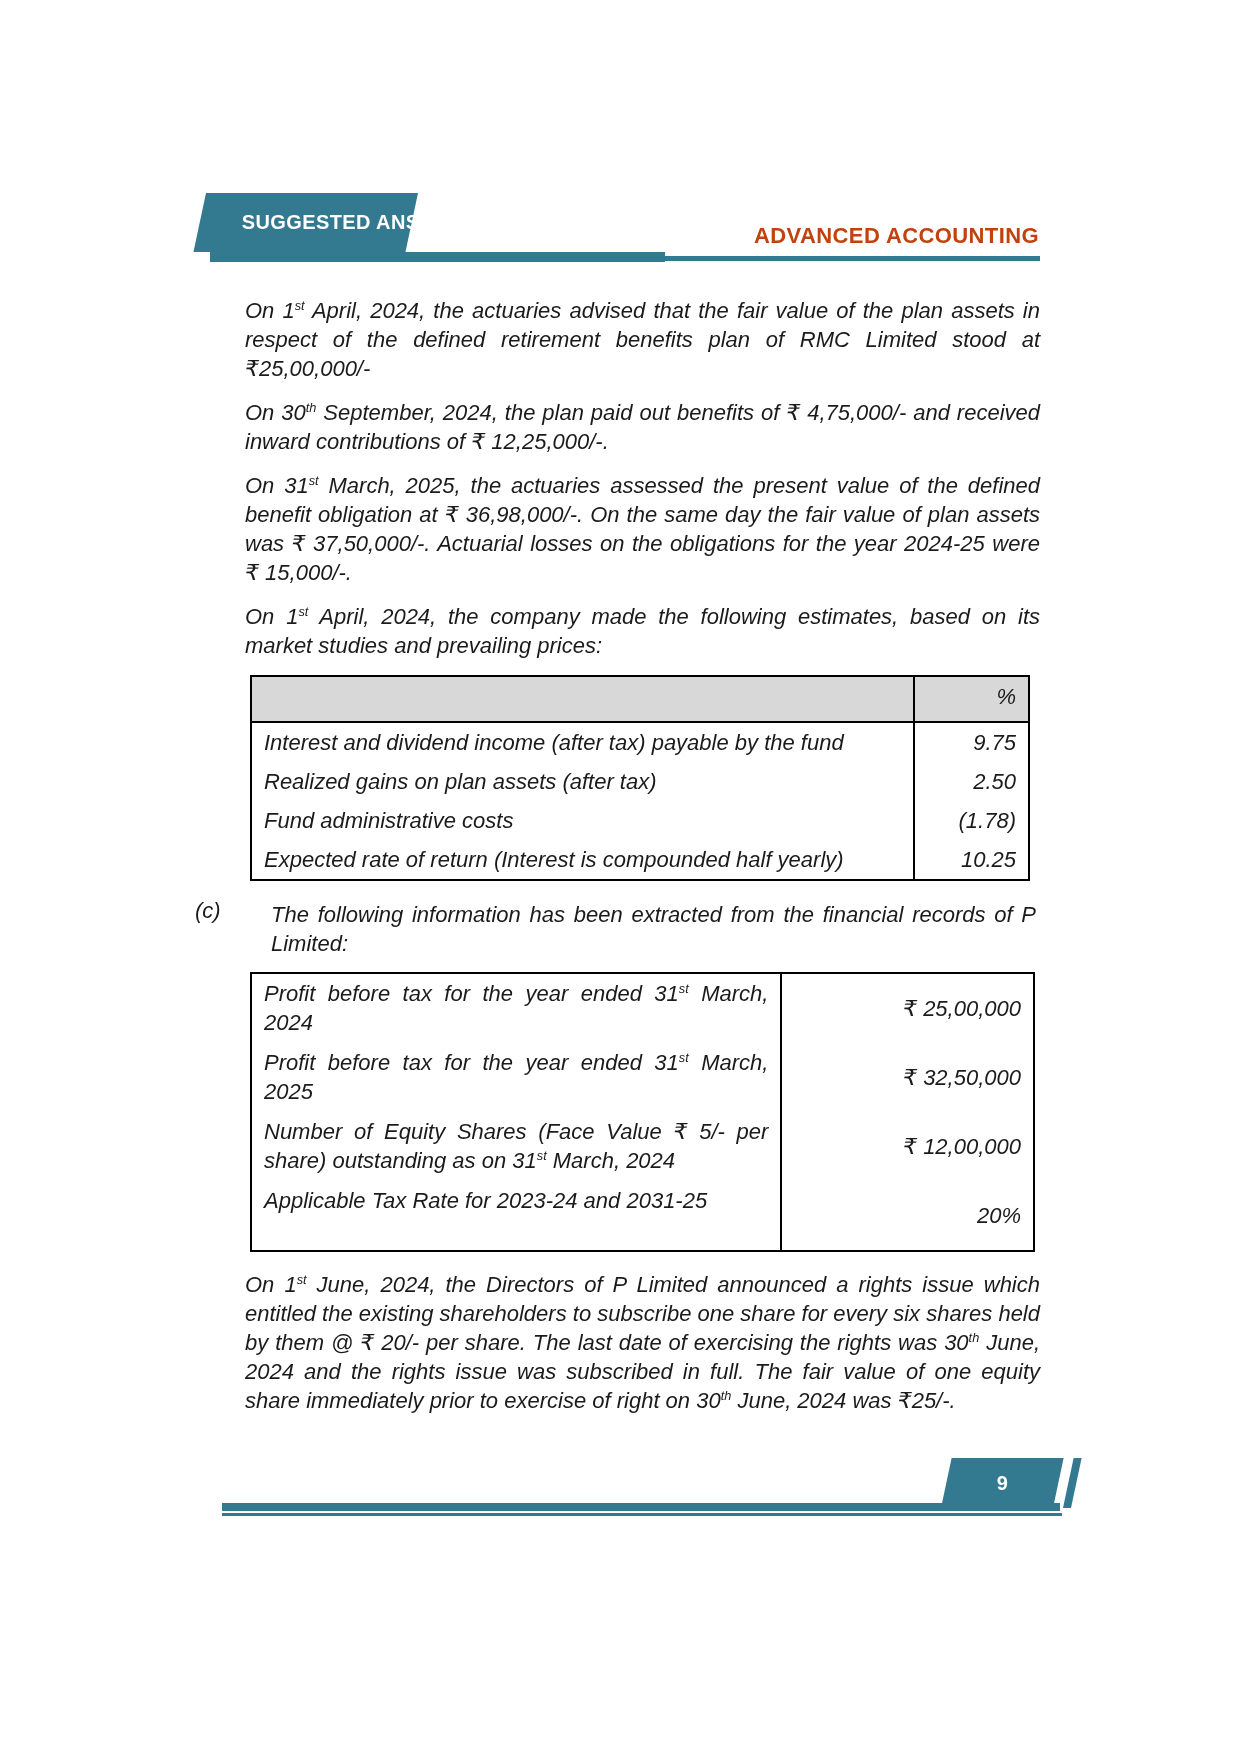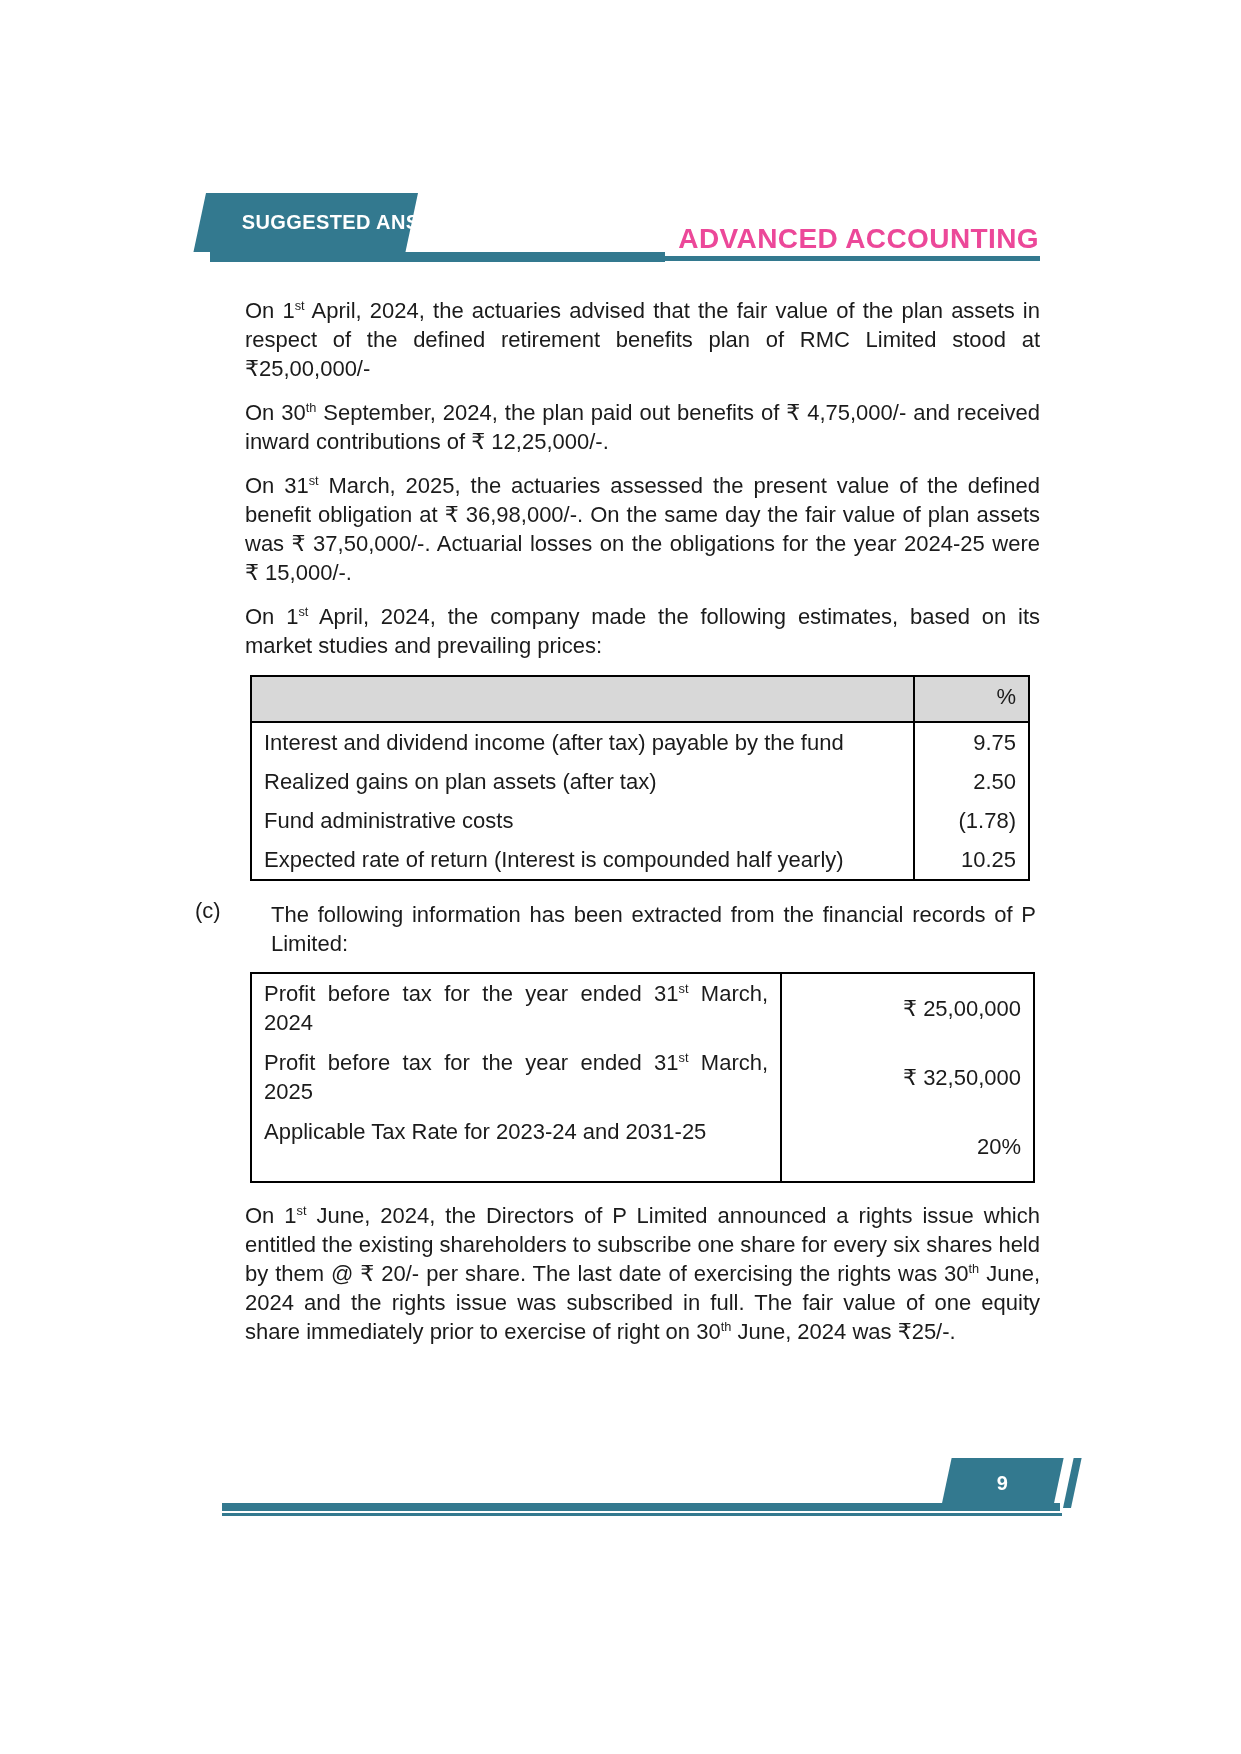--- a/index.html
+++ b/index.html
@@ -13,29 +13,29 @@
     position:absolute;left:206px;top:193px;width:212px;height:59px;
     background:#33798f;transform:skewX(-12deg);transform-origin:top left;
   }
   .hdr-tab-label{
     position:absolute;left:42px;top:0;height:100%;display:flex;align-items:center;
     transform:skewX(12deg);
     color:#ffffff;font-weight:bold;font-size:20px;letter-spacing:.4px;white-space:nowrap;
   }
   .hdr-subject{
     position:absolute;right:202px;top:223px;
-    color:#ec4899;font-weight:bold;font-size:28px;letter-spacing:.4px;white-space:nowrap;
+    color:#c2410c;font-weight:bold;font-size:22px;letter-spacing:.4px;white-space:nowrap;
   }
   .hdr-rule-thick{position:absolute;left:210px;top:252px;width:455px;height:10px;background:#33798f;}
   .hdr-rule-thin{position:absolute;left:665px;top:256px;width:375px;height:5px;background:#33798f;}
   
   main{
     position:absolute;left:0;top:296px;width:1241px;
     padding:0 201px 0 245px;box-sizing:border-box;
-    font-size:22px;line-height:29px;
+    font-style:italic;font-size:22px;line-height:29px;
   }
   main p{margin:0 0 15px 0;text-align:justify;}
   sup{font-size:58%;line-height:0;vertical-align:super;}
   
   table{border-collapse:collapse;border:2px solid #000;}
   td{vertical-align:top;}
   .tbl-estimates{width:780px;margin:0 0 15px 5px;}
   .tbl-estimates .col-label{width:688px;padding:5px 12px;}
   .tbl-estimates .col-value{width:92px;padding:5px 12px;text-align:right;border-left:2px solid #000;}
   .tbl-estimates thead td{background:#d8d8d8;border-bottom:2px solid #000;height:34px;}
@@ -122,20 +122,24 @@
     <tbody>
       <tr>
         <td class="col-label">Profit before tax for the year ended 31<sup>st</sup> March, 2024</td>
         <td class="col-value">₹ 25,00,000</td>
       </tr>
       <tr>
         <td class="col-label">Profit before tax for the year ended 31<sup>st</sup> March, 2025</td>
         <td class="col-value">₹ 32,50,000</td>
       </tr>
       <tr>
+        <td class="col-label">Number of Equity Shares (Face Value ₹ 5/- per share) outstanding as on 31<sup>st</sup> March, 2024</td>
+        <td class="col-value">₹ 12,00,000</td>
+      </tr>
+      <tr>
         <td class="col-label">Applicable Tax Rate for 2023-24 and 2031-25</td>
         <td class="col-value">20%</td>
       </tr>
     </tbody>
   </table>
 
   <p>On 1<sup>st</sup> June, 2024, the Directors of P Limited announced a rights issue which entitled the existing shareholders to subscribe one share for every six shares held by them @ ₹ 20/- per share. The last date of exercising the rights was 30<sup>th</sup> June, 2024 and the rights issue was subscribed in full. The fair value of one equity share immediately prior to exercise of right on 30<sup>th</sup> June, 2024 was ₹25/-.</p>
 </main>
 
 <footer>

